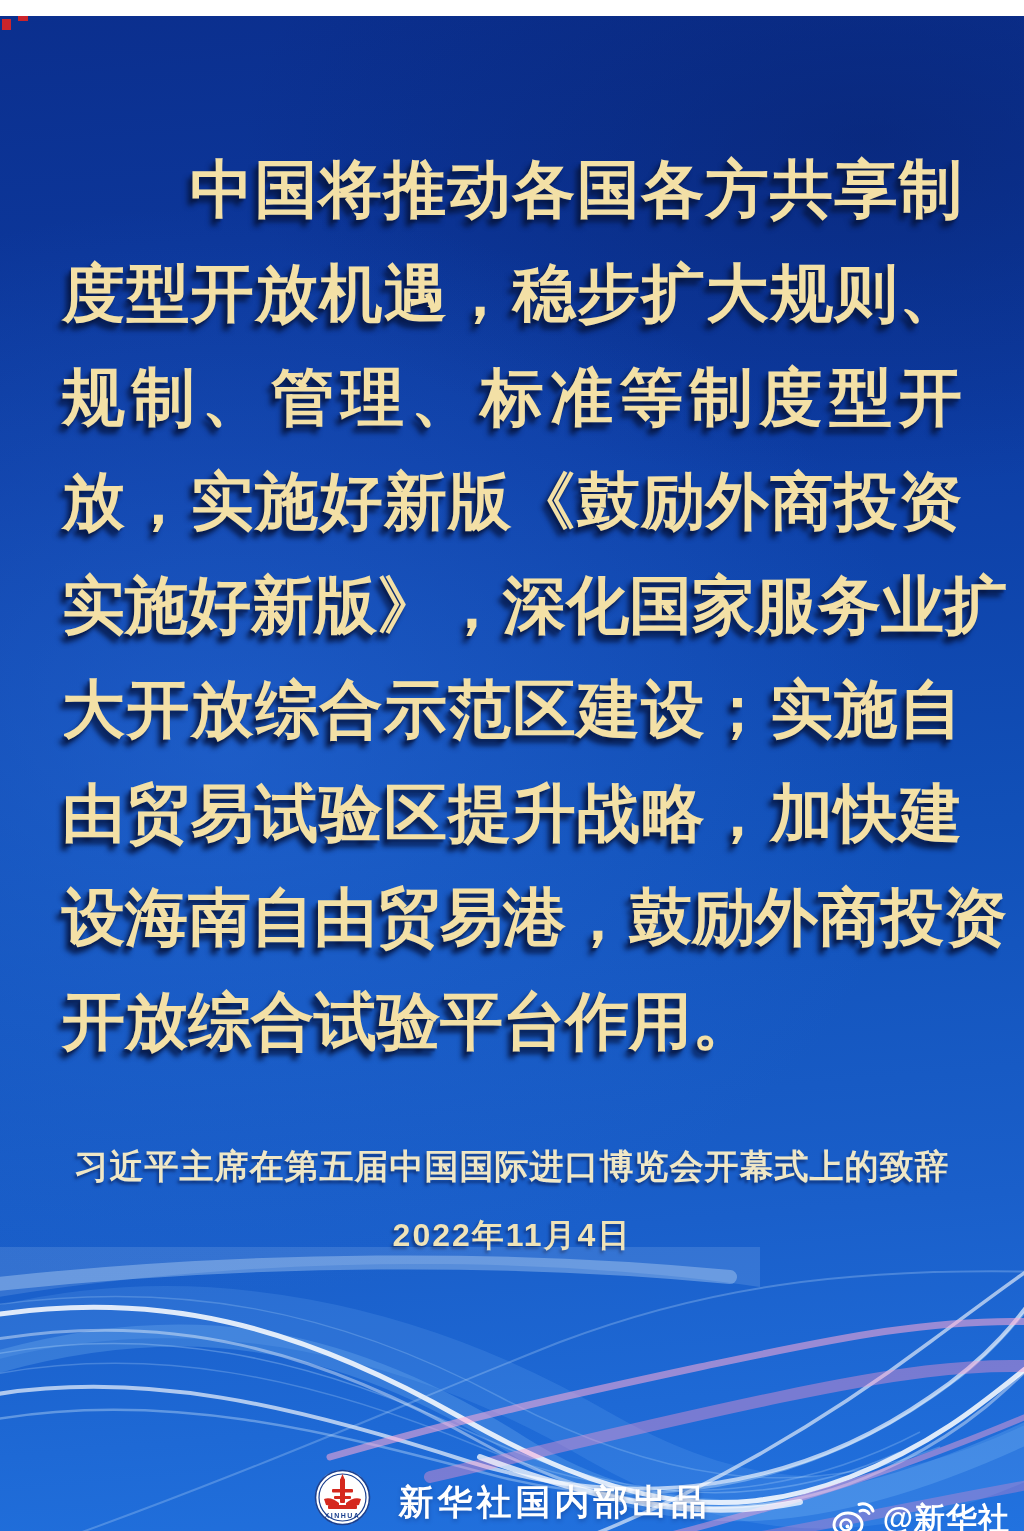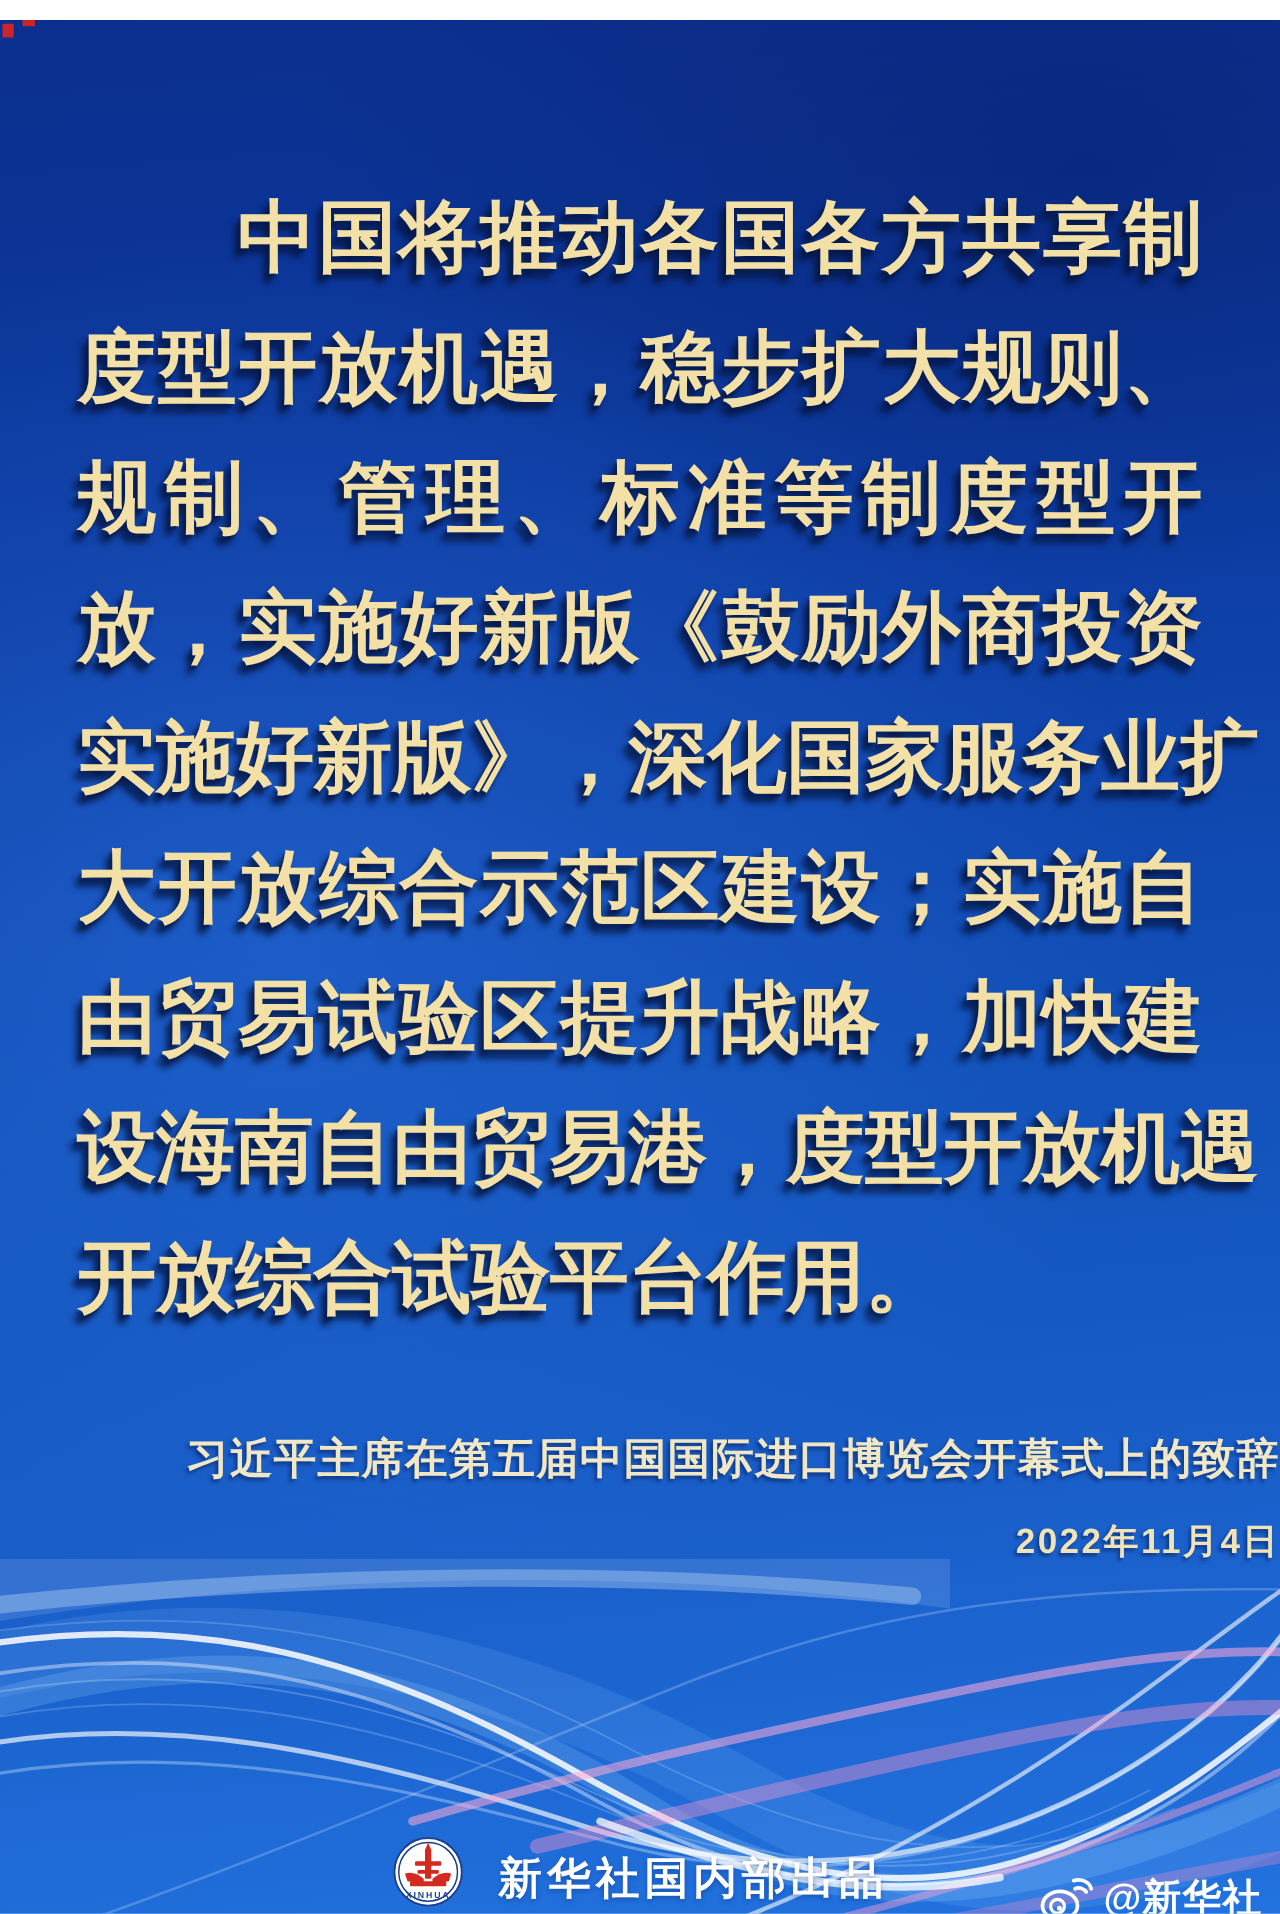--- a/index.html
+++ b/index.html
@@ -24,27 +24,27 @@
     font-family:"Liberation Serif","DejaVu Serif",serif;
     font-weight:900; font-size:63px; line-height:104px;
     color:#f3e0a6;
     text-shadow:-5px 7px 5px rgba(6,22,66,0.85), -2px 3px 2px rgba(6,22,66,0.6);
     text-align:justify; text-align-last:justify;
     white-space:nowrap;
   }
   .qline.indent { padding-left:128px; width:772px; }
   .qline.last { text-align:left; text-align-last:left; }
 
-  .attribution { position:absolute; left:0; top:1128px; width:1024px; text-align:right; }
+  .attribution { position:absolute; left:0; top:1128px; width:1024px; text-align:center; }
   .attr-source {
     font-size:34px; font-weight:700; letter-spacing:1px; color:#efe7c6;
     text-shadow:-2px 3px 3px rgba(8,26,76,0.55);
   }
   .attr-date {
-    margin-top:24px; font-size:28px; font-weight:700; letter-spacing:2px; color:#efe3b8;
+    margin-top:24px; font-size:32px; font-weight:700; letter-spacing:2px; color:#efe3b8;
     text-shadow:-2px 3px 3px rgba(8,26,76,0.55);
   }
 
   .waves { position:absolute; left:0; bottom:0; width:1024px; height:300px; display:block; }
 
   .footer {
     position:absolute; left:0; top:1440px; width:1024px; height:70px;
     display:flex; align-items:flex-end; justify-content:center; gap:28px; z-index:3;
   }
   .logo { width:57px; height:57px; display:block; }
@@ -68,21 +68,21 @@
   <div class="mark-b"></div>
 
   <div class="quote">
     <div class="qline indent">中国将推动各国各方共享制</div>
     <div class="qline">度型开放机遇，稳步扩大规则、</div>
     <div class="qline">规制、管理、标准等制度型开</div>
     <div class="qline">放，实施好新版《鼓励外商投资</div>
     <div class="qline">实施好新版》，深化国家服务业扩</div>
     <div class="qline">大开放综合示范区建设；实施自</div>
     <div class="qline">由贸易试验区提升战略，加快建</div>
-    <div class="qline">设海南自由贸易港，度型开放机遇</div>
+    <div class="qline">设海南自由贸易港，鼓励外商投资</div>
     <div class="qline last">开放综合试验平台作用。</div>
   </div>
 
   <div class="attribution">
     <div class="attr-source">习近平主席在第五届中国国际进口博览会开幕式上的致辞</div>
     <div class="attr-date">2022年11月4日</div>
   </div>
 
   <svg class="waves" viewBox="0 0 1024 300" preserveAspectRatio="none">
 

